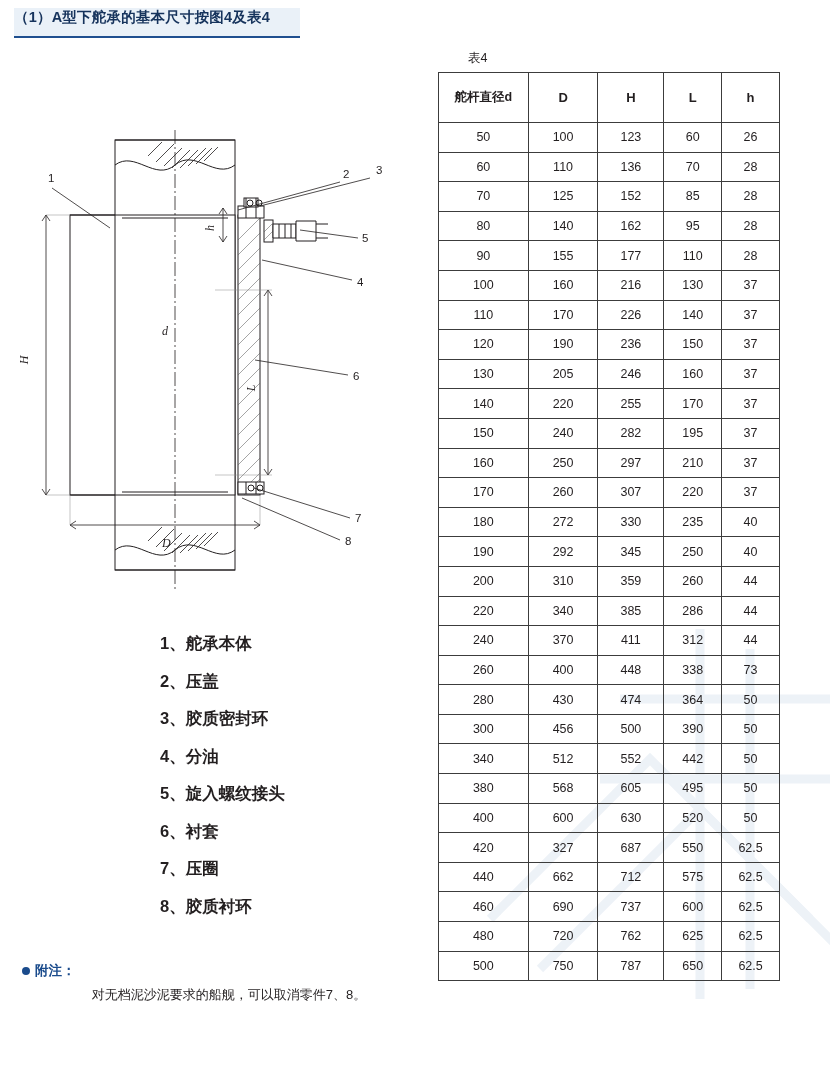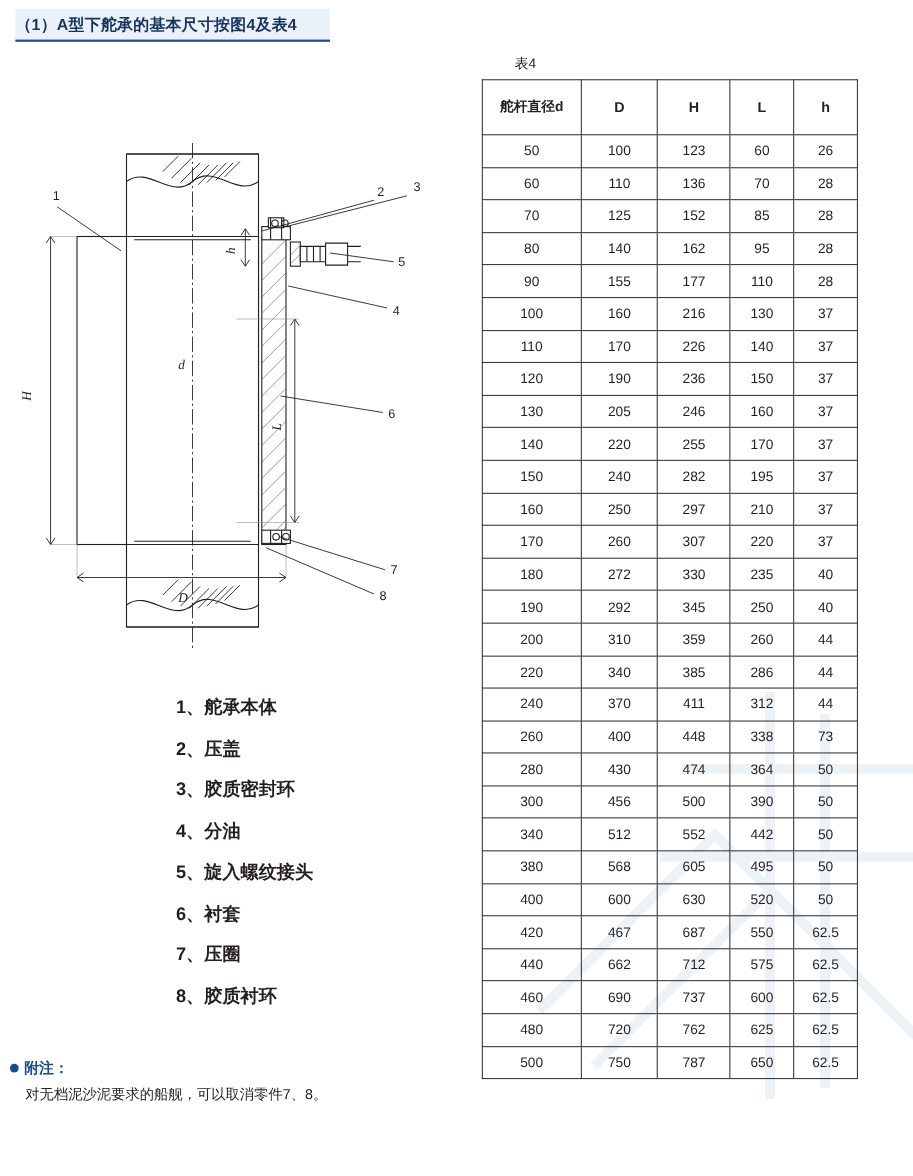--- a/index.html
+++ b/index.html
@@ -28,21 +28,20 @@
   
   .page-header {
     position: absolute;
     left: 14px;
     top: 8px;
     width: 286px;
     height: 30px;
     background: #eaf1f8;
     border-bottom: 2px solid #1f4f8f;
     display: flex;
-    align-items: center;
   }
   .page-header .title {
     font-size: 14.5px;
     font-weight: bold;
     color: #16335c;
     letter-spacing: 0.2px;
     white-space: nowrap;
   }
 
   
@@ -67,23 +66,24 @@
     font-weight: bold;
     color: #231f20;
     line-height: 1;
     margin-bottom: 21px;
     white-space: nowrap;
   }
 
   
   .note {
     position: absolute;
-    left: 9px;
+    left: 22px;
     top: 962px;
     width: 400px;
+    text-align: center;
   }
   .note-head {
     font-size: 13.5px;
     font-weight: bold;
     color: #1a4b8c;
     display: flex;
     align-items: center;
     margin-bottom: 6px;
   }
   .note-bullet {
@@ -502,21 +502,21 @@
         </tr>
         <tr>
           <td>400</td>
           <td>600</td>
           <td>630</td>
           <td>520</td>
           <td>50</td>
         </tr>
         <tr>
           <td>420</td>
-          <td>467</td>
+          <td>327</td>
           <td>687</td>
           <td>550</td>
           <td>62.5</td>
         </tr>
         <tr>
           <td>440</td>
           <td>662</td>
           <td>712</td>
           <td>575</td>
           <td>62.5</td>

